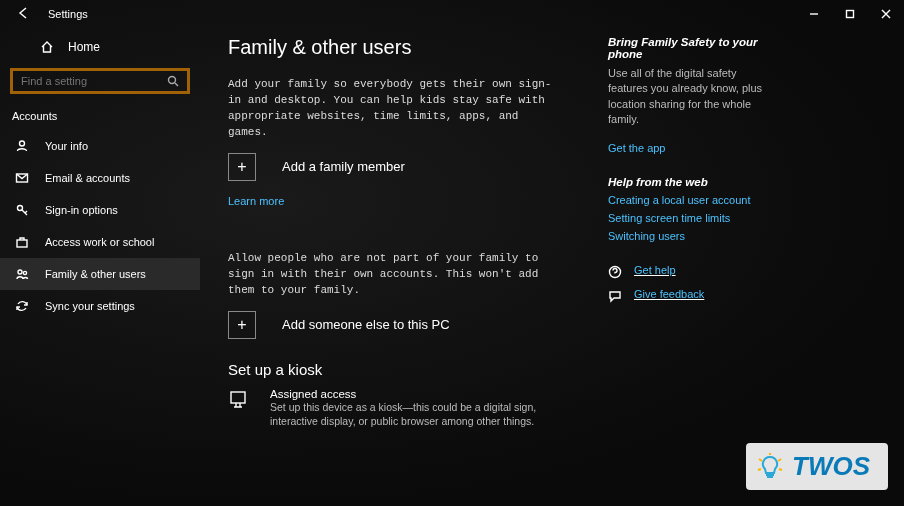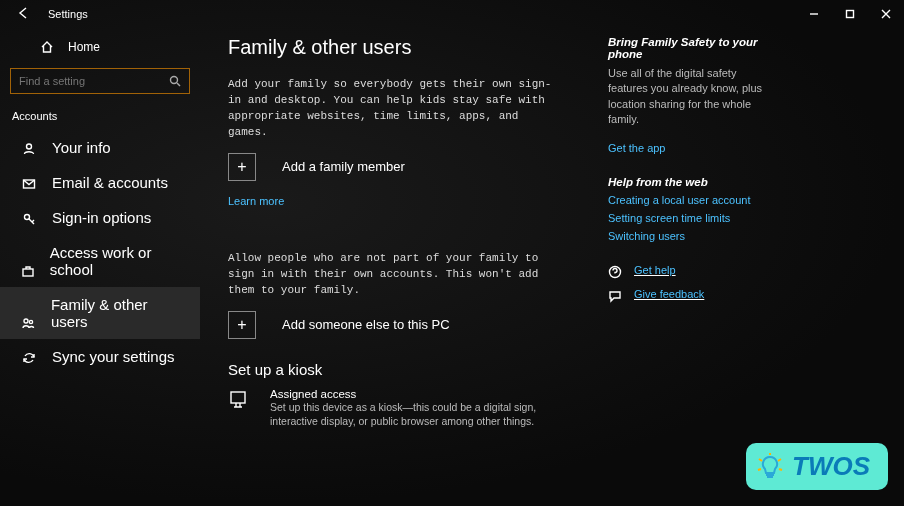--- a/index.html
+++ b/index.html
@@ -22,35 +22,35 @@
   .titlebar .back { padding: 4px 8px; cursor: pointer; }
   .titlebar .title { padding-left: 10px; }
   .winctrls { position: absolute; right: 0; top: 0; display: flex; }
   .winctrls div { width: 36px; height: 28px; display: flex; align-items: center; justify-content: center; cursor: pointer; font-size: 11px; }
   .layout { display: flex; height: calc(100% - 28px); }
   .sidebar { width: 200px; padding-top: 4px; }
   .home-row { display: flex; align-items: center; padding: 8px 12px; font-size: 12px; cursor: pointer; margin-left: 26px; }
   .home-row .icon { width: 18px; margin-right: 12px; display:flex; align-items:center; justify-content:center; }
   .search {
     margin: 6px 10px 10px 10px;
-    border: 1px solid #a16207;
+    border: 3px solid #a16207;
     height: 26px;
     display: flex;
     align-items: center;
     padding: 0 8px;
     font-size: 11px;
     color: #aaa;
     justify-content: space-between;
   }
   .search input {
     background: transparent; border: none; color: #fff; font-size: 11px; width: 140px; outline: none;
   }
   .section-label { font-size: 11px; padding: 6px 12px 8px 12px; color: #fff; }
   .nav-item {
-    display: flex; align-items: flex-end; padding: 9px 20px; font-size: 15px; cursor: pointer;
+    display: flex; align-items: center; padding: 9px 13px; font-size: 11px; cursor: pointer;
   }
   .nav-item.active { background: #2a2a2a; }
   .nav-item .icon { width: 18px; margin-right: 14px; display:flex; align-items:center; justify-content:center; }
   .main { flex: 1; padding: 8px 20px 0 28px; display: flex; }
   .content { flex: 1; max-width: 360px; }
   h1 { font-weight: 400; font-size: 20px; margin-bottom: 18px; }
   h2 { font-weight: 400; font-size: 15px; margin-bottom: 8px; }
   .desc { font-size: 11px; color: #ddd; line-height: 1.45; margin-bottom: 12px; max-width: 330px; font-family: Liberation Mono, monospace; }
   .add-row {
     display: flex; align-items: center; cursor: pointer; margin-bottom: 10px;
@@ -67,22 +67,22 @@
   .assigned-row .adesc { font-size: 10.5px; color: #bbb; max-width: 300px; line-height: 1.4; }
   .rail { width: 180px; padding-left: 20px; font-size: 11px; }
   .rail h3 { font-size: 11.5px; font-weight: 600; margin-bottom: 6px; font-style: italic; }
   .rail p { color: #bbb; line-height: 1.4; margin-bottom: 14px; }
   .rail a { color: #4cc2ff; display: block; margin-bottom: 6px; cursor: pointer; }
   .rail .block { margin-bottom: 22px; }
   .rail .iconlink { display: flex; align-items: center; margin-bottom: 6px; text-decoration: underline; }
   .rail .iconlink .ic { width: 18px; margin-right: 8px; color: #fff; }
   .watermark {
     position: absolute; right: 16px; bottom: 16px;
-    background: #5eead4; color: #0a7bb8; font-weight: 800; font-style: italic;
-    font-size: 26px; padding: 8px 18px 8px 46px; border-radius: 10px;
+    background: #e5e5e5; color: #0a7bb8; font-weight: 800; font-style: italic;
+    font-size: 26px; padding: 8px 18px 8px 46px; border-radius: 4px;
     display: flex; align-items: center; justify-content: flex-end;
   }
   .watermark svg { position: absolute; left: 10px; }
   svg { fill: none; stroke: currentColor; stroke-width: 1.4; }
 </style>
 </head>
 <body>
 
 <div class="titlebar">
   <div class="back">

